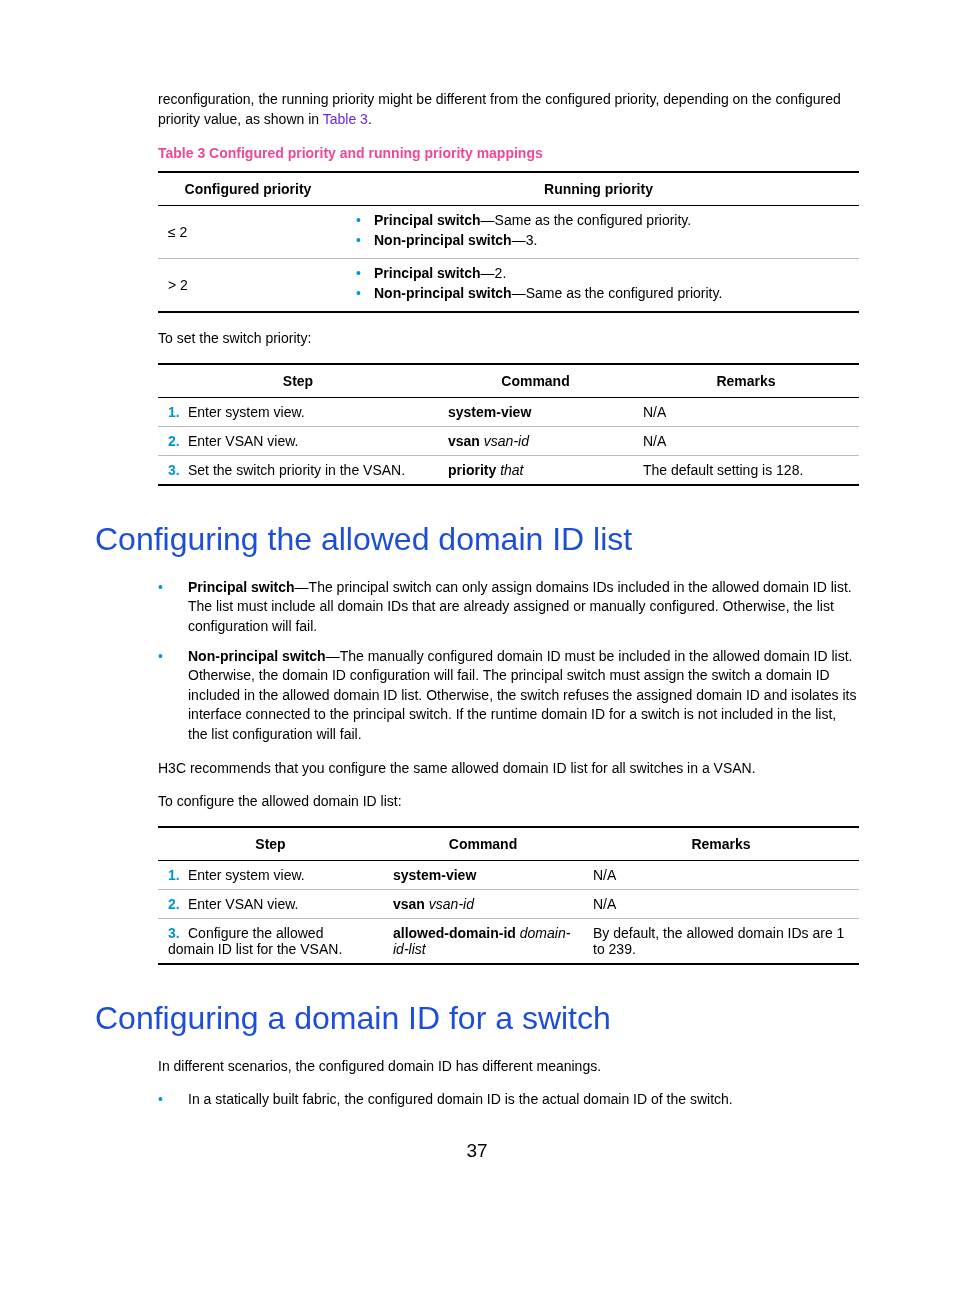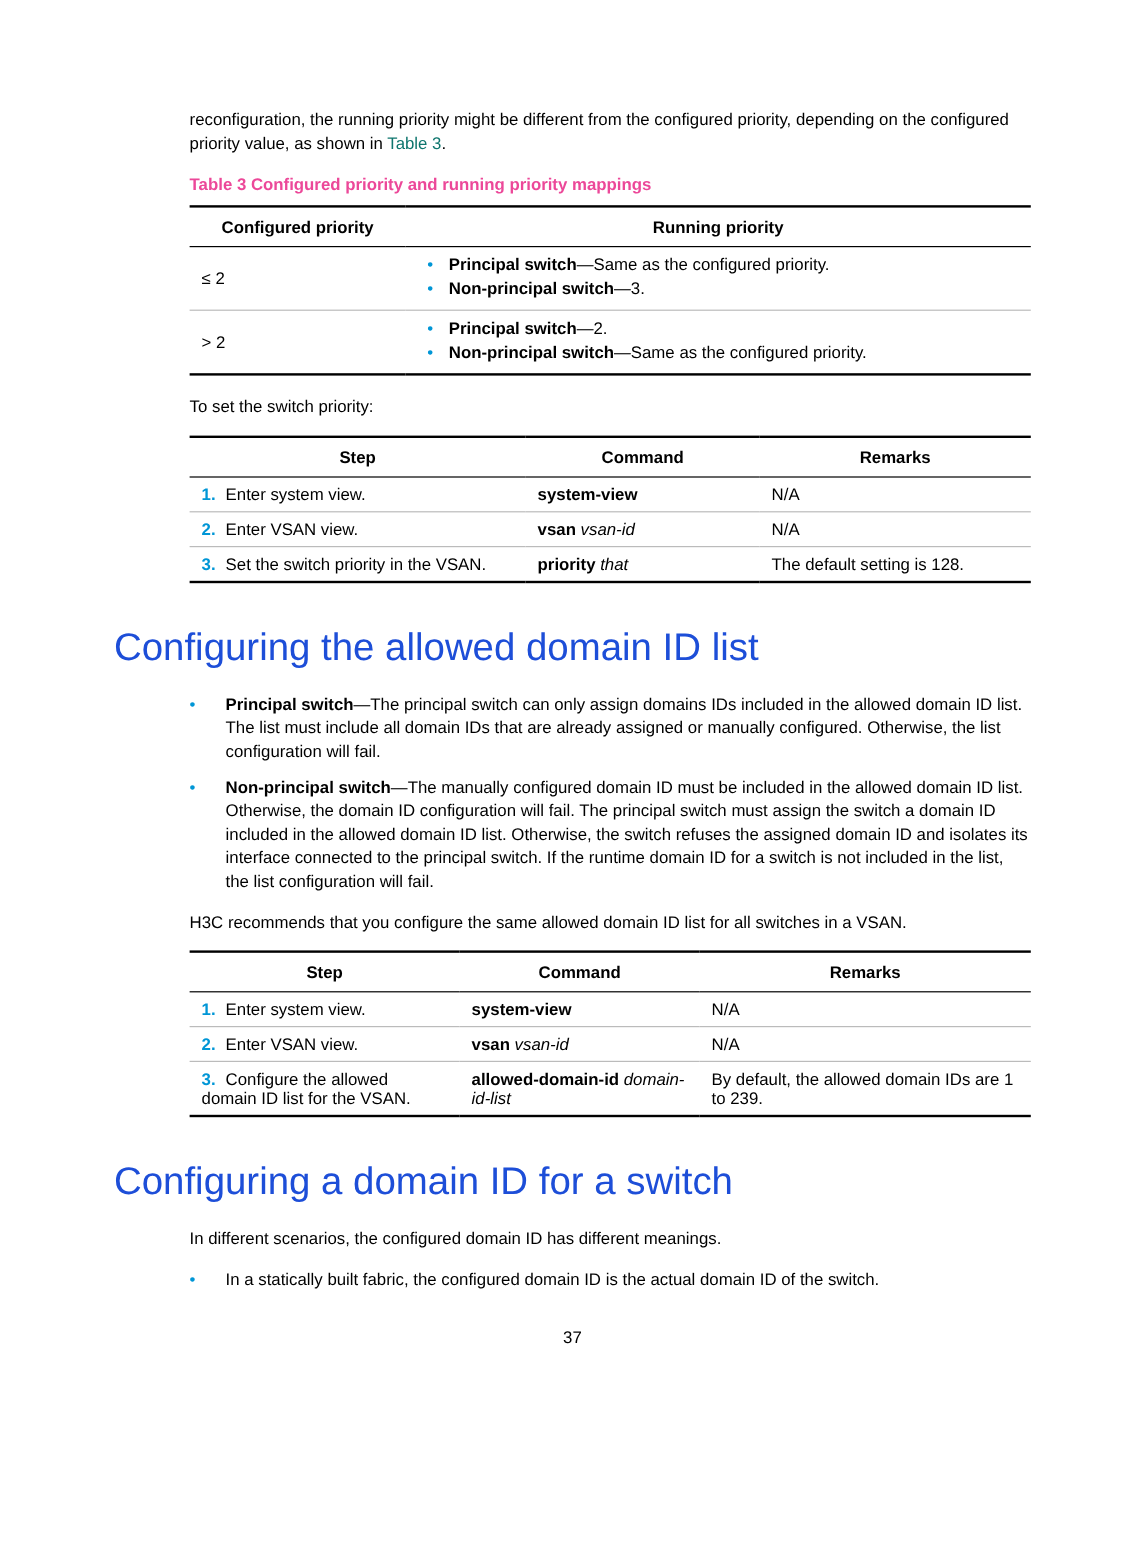--- a/index.html
+++ b/index.html
@@ -16,21 +16,21 @@
   }
   p {
     font-size: 14px;
     line-height: 1.4;
     margin: 0 0 14px 0;
   }
   .indent {
     margin-left: 63px;
   }
   .link {
-    color: #0f766e;
+    color: #6d28d9;
   }
   .table-caption {
     color: #ec4899;
     font-weight: bold;
     font-size: 14px;
     margin: 16px 0 10px 0;
     display: block;
   }
   h1 {
     color: #1d4ed8;
@@ -98,21 +98,21 @@
   }
   ul.inner > li::before {
     content: "•";
     color: #0096d6;
     position: absolute;
     left: 8px;
     top: 0;
   }
   .page-num {
     text-align: center;
-    font-size: 14px;
+    font-size: 19px;
     margin-top: 30px;
   }
   td.cmd { white-space: nowrap; }
 </style>
 </head>
 <body>
 
 <div class="page">
 
   <p class="indent">
@@ -193,20 +193,21 @@
 
   <h1>Configuring the allowed domain ID list</h1>
 
 
   <ul class="outer">
     <li><span class="bold">Principal switch</span><span>—The principal switch can only assign domains IDs included in the allowed domain ID list. The list must include all domain IDs that are already assigned or manually configured. Otherwise, the list configuration will fail.</span></li>
     <li><span class="bold">Non-principal switch</span><span>—The manually configured domain ID must be included in the allowed domain ID list. Otherwise, the domain ID configuration will fail. The principal switch must assign the switch a domain ID included in the allowed domain ID list. Otherwise, the switch refuses the assigned domain ID and isolates its interface connected to the principal switch. If the runtime domain ID for a switch is not included in the list, the list configuration will fail.</span></li>
   </ul>
 
   <p class="indent">H3C recommends that you configure the same allowed domain ID list for all switches in a VSAN.</p>
+  <p class="indent">To configure the allowed domain ID list:</p>
 
   <div class="indent">
     <table class="tbl">
       <colgroup>
           <col style="width:225px">
           <col style="width:200px">
           <col>
         </colgroup>
       <thead>
         <tr>

